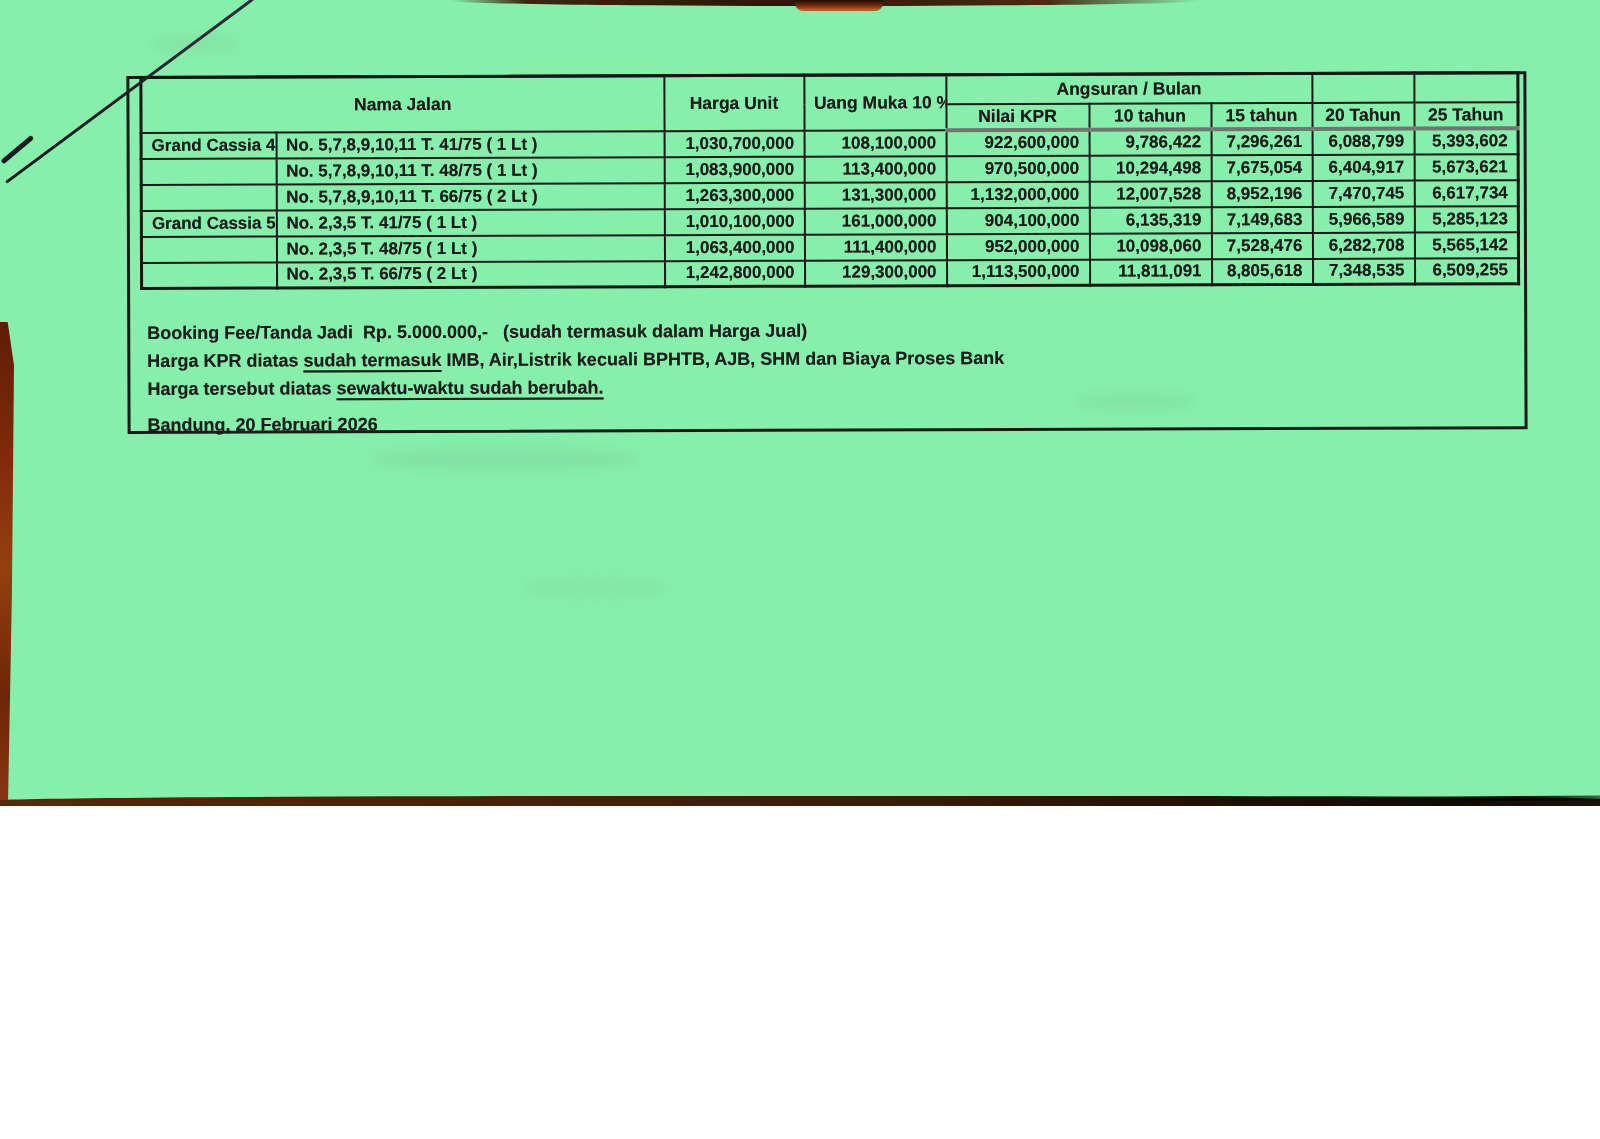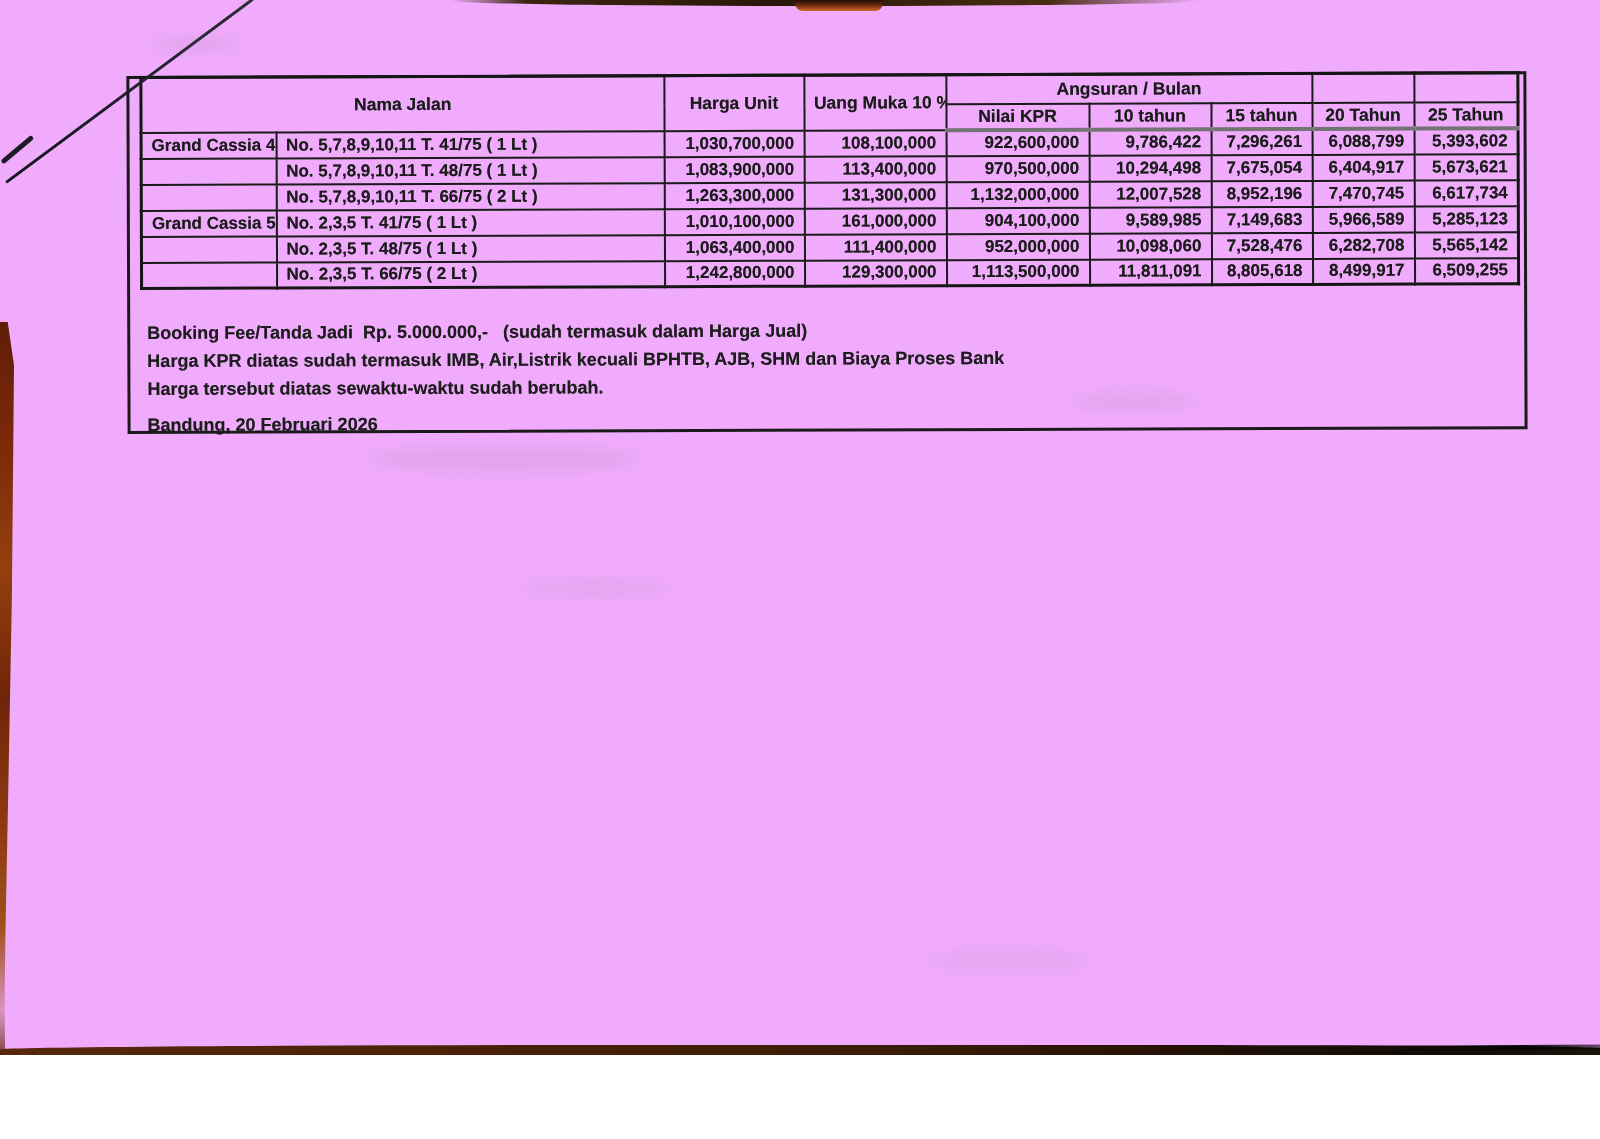--- a/index.html
+++ b/index.html
@@ -2,22 +2,22 @@
 <html><head>
 <meta charset="utf-8">
 <style>
   html,body{margin:0;padding:0;}
   body{
     width:1600px;height:1139px;overflow:hidden;
     font-family:"Liberation Sans", sans-serif;
     background:#ffffff;
   }
   .page{
-    position:relative;width:1600px;height:1055px;
-    background:#f0abfc;overflow:hidden;
+    position:relative;width:1600px;height:806px;
+    background:#86efac;overflow:hidden;
   }
   
   .scan-content{
     position:absolute;inset:0;
     transform:rotate(-0.2deg);
     transform-origin:140px 260px;
     color:#1c1c1c;
   }
   .doc-box{
     position:absolute;left:127px;top:76px;width:1400px;height:358px;
@@ -44,20 +44,21 @@
   td.c-unit{text-align:left;padding-left:11px;}
   td.num{text-align:right;padding-right:11px;font-size:17px;margin-top:8px;}
   .notes{
     position:absolute;left:17px;top:240px;width:1340px;
     font-size:18px;font-weight:700;line-height:28px;color:#1d1d1d;
     text-shadow:0 0 0.5px rgba(35,35,35,0.6);
   }
   .notes p{margin:0;white-space:pre-wrap;}
   .notes .dateline{margin-top:8px;}
   .uline{
+    text-decoration:underline;
     text-decoration-thickness:2px;
     text-underline-offset:4px;
   }
   
   .edge-left-wood{
     position:absolute;left:0;top:322px;width:14px;height:720px;
     background:linear-gradient(to bottom,
       #5f1e06 0%, #7e2a0a 18%, #93400f 34%, #6f2508 52%,
       #8a3810 68%, #a0501c 84%, rgba(150,80,30,0) 100%);
     clip-path:polygon(0 0, 55% 0, 100% 6%, 85% 38%, 60% 64%, 38% 86%, 30% 100%, 0 100%);
@@ -179,21 +180,21 @@
             <td class="num">8,952,196</td>
             <td class="num">7,470,745</td>
             <td class="num">6,617,734</td>
           </tr>
           <tr>
             <td class="c-group">Grand Cassia 5</td>
             <td class="c-unit">No. 2,3,5 T. 41/75 ( 1 Lt )</td>
             <td class="num">1,010,100,000</td>
             <td class="num">161,000,000</td>
             <td class="num">904,100,000</td>
-            <td class="num">9,589,985</td>
+            <td class="num">6,135,319</td>
             <td class="num">7,149,683</td>
             <td class="num">5,966,589</td>
             <td class="num">5,285,123</td>
           </tr>
           <tr>
             <td class="c-group"></td>
             <td class="c-unit">No. 2,3,5 T. 48/75 ( 1 Lt )</td>
             <td class="num">1,063,400,000</td>
             <td class="num">111,400,000</td>
             <td class="num">952,000,000</td>
@@ -203,21 +204,21 @@
             <td class="num">5,565,142</td>
           </tr>
           <tr>
             <td class="c-group"></td>
             <td class="c-unit">No. 2,3,5 T. 66/75 ( 2 Lt )</td>
             <td class="num">1,242,800,000</td>
             <td class="num">129,300,000</td>
             <td class="num">1,113,500,000</td>
             <td class="num">11,811,091</td>
             <td class="num">8,805,618</td>
-            <td class="num">8,499,917</td>
+            <td class="num">7,348,535</td>
             <td class="num">6,509,255</td>
           </tr>
         </tbody>
       </table>
 
       <div class="notes">
         <p>Booking Fee/Tanda Jadi  Rp. 5.000.000,-   (sudah termasuk dalam Harga Jual)</p>
         <p><span>Harga KPR diatas </span><span class="uline">sudah termasuk</span><span> IMB, Air,Listrik kecuali BPHTB, AJB, SHM dan Biaya Proses Bank</span></p>
         <p><span>Harga tersebut diatas </span><span class="uline">sewaktu-waktu sudah berubah.</span></p>
         <p class="dateline">Bandung, 20 Februari 2026</p>

